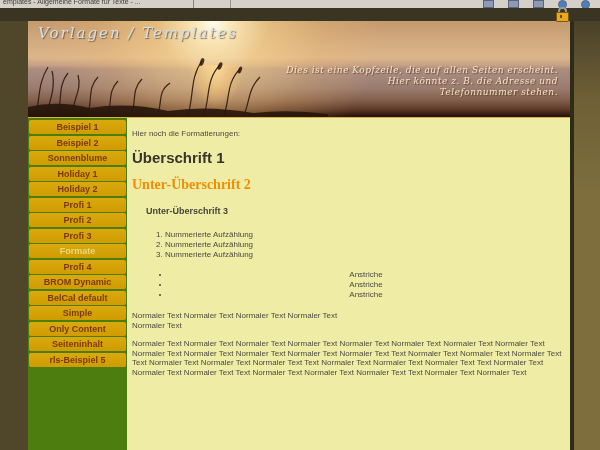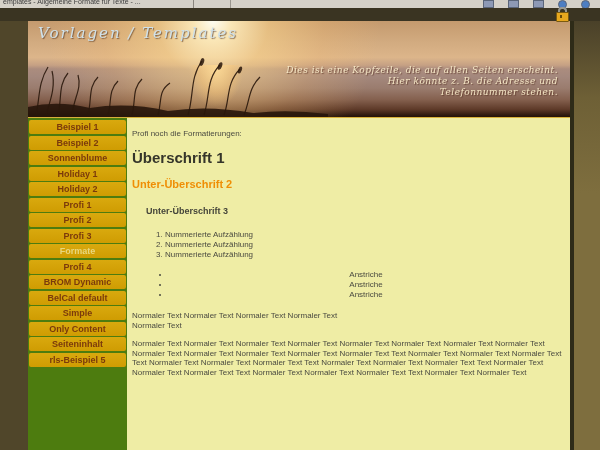--- a/index.html
+++ b/index.html
@@ -72,21 +72,21 @@
   }
   .menu-item.active{color:#e7d77f;}
   
   .content{
     width:445px;height:332px;background:#efeda5;box-sizing:border-box;
     padding:11px 10px 0 5px;color:#4a4a40;font-size:8px;line-height:9.5px;
   }
   .content p{margin:0 0 9px 0;}
   .content .intro2{margin-bottom:2px;}
   .content h1{font-size:15px;color:#35352a;margin:14px 0 0 0;letter-spacing:0;}
-  .content h2{font-size:11px;color:#ef8e05;margin:18px 0 0 0;}
+  .content h2{font-size:14px;color:#ef8e05;margin:18px 0 0 0;font-family:Liberation Serif, serif;}
   .content h3{font-size:9px;color:#45453a;margin:17px 0 0 14px;}
   .content ol{margin:14px 0 0 0;padding-left:33px;}
   .content ul{margin:10px 0 0 0;padding-left:38px;list-style-type:disc;text-align:center;}
   .content li{margin-bottom:0.5px;}
   .content .after-lists{margin-top:12px;}
 </style>
 </head>
 <body>
 
 <div class="browser-strip">
@@ -162,21 +162,21 @@
           <div class="menu-item">BelCal default</div>
           <div class="menu-item">Simple</div>
           <div class="menu-item">Only Content</div>
           <div class="menu-item">Seiteninhalt</div>
           <div class="menu-item">rls-Beispiel 5</div>
         </div>
 
     </div>
 
     <div class="content">
-      <p class="intro2">Profi noch die Formatierungen:</p>
+      <p class="intro2">Hier noch die Formatierungen:</p>
       <h1>Überschrift 1</h1>
       <h2>Unter-Überschrift 2</h2>
       <h3>Unter-Überschrift 3</h3>
       <ol>
           <li>Nummerierte Aufzählung</li>
           <li>Nummerierte Aufzählung</li>
           <li>Nummerierte Aufzählung</li>
         </ol>
       <ul>
           <li>Anstriche</li>

